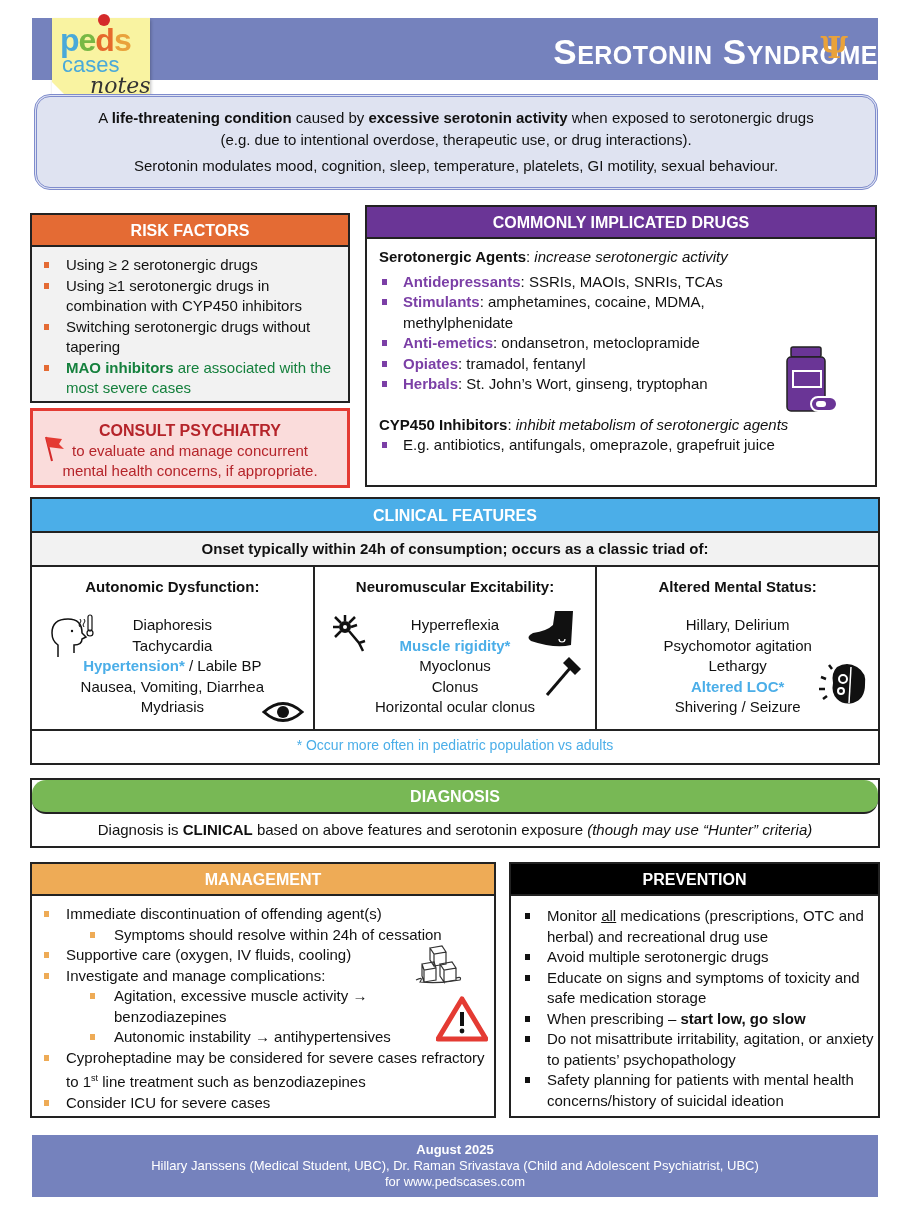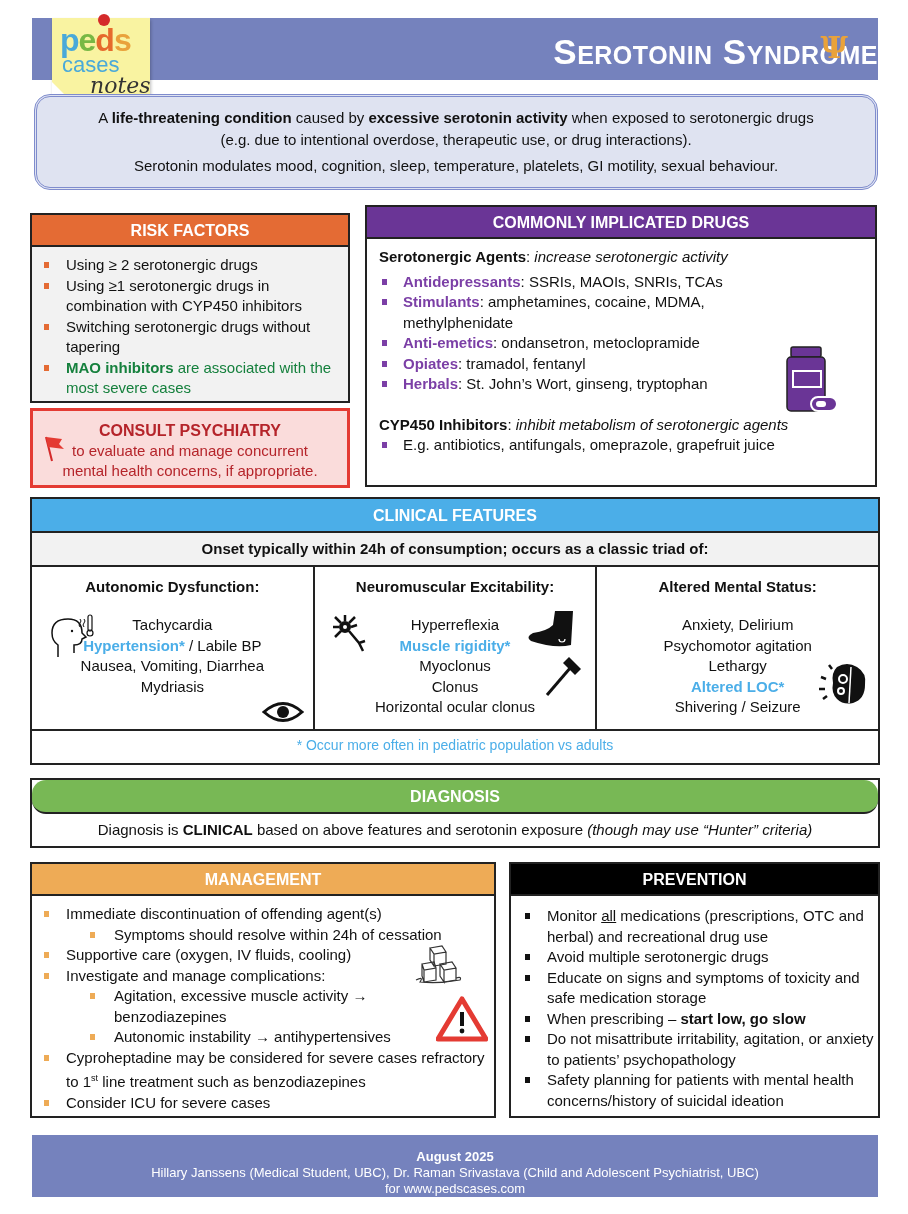--- a/index.html
+++ b/index.html
@@ -76,21 +76,21 @@
   .mgmt ul li.sub::before { left: 58px; }
 
   
   .prev { left: 509px; top: 862px; width: 371px; height: 256px; }
   .prev .sec-head { background: #000; }
   .prev ul { --bullet: #111; padding-top: 10px; }
   .prev ul li { padding-left: 36px; line-height: 20.5px; }
   .prev ul li::before { left: 14px; }
 
   
-  .footer { left: 32px; top: 1135px; width: 846px; height: 62px; background: #7582bd; color: #fff; text-align: center; font-size: 13px; line-height: 16px; padding-top: 14px; }
+  .footer { left: 32px; top: 1135px; width: 846px; height: 62px; background: #7582bd; color: #fff; text-align: center; font-size: 13px; line-height: 16px; padding-top: 7px; }
   .footer .date { font-weight: bold; }
 </style>
 </head>
 <body>
 
 <div class="abs header">
   <div class="title">Serotonin Syndrome</div>
   <div class="psi">Ψ</div>
 </div>
 <div class="abs logo">
@@ -153,20 +153,21 @@
     <rect x="33" y="56" width="10" height="6" rx="3" fill="#fff"></rect>
   </svg>
 </div>
 
 <div class="abs box clinical">
   <div class="sec-head">CLINICAL FEATURES</div>
   <div class="onset">Onset typically within 24h of consumption; occurs as a classic triad of:</div>
   <div class="cols">
     <div class="col">
       <div class="ch">Autonomic Dysfunction:</div>
+      <div>Diaphoresis</div>
       <div>Tachycardia</div>
       <div><span class="blue">Hypertension*</span><span> / Labile BP</span></div>
       <div>Nausea, Vomiting, Diarrhea</div>
       <div>Mydriasis</div>
       <svg class="ic" style="left:14px;top:46px;width:50px;height:46px" viewBox="0 0 50 46">
         <path d="M28 40 L28 32 Q36 32 36 26 L40 24 L36 20 Q36 6 22 6 Q6 6 6 20 Q6 28 12 32 L12 44" fill="none" stroke="#111" stroke-width="1.5"></path>
         <circle cx="26" cy="18" r="1.2" fill="#111"></circle>
         <path d="M34 6 q2 2 0 4 q-2 2 0 4 M38 6 q2 2 0 4 q-2 2 0 4" fill="none" stroke="#111" stroke-width="1"></path>
         <rect x="42" y="2" width="4" height="16" rx="2" fill="none" stroke="#111" stroke-width="1.2"></rect>
         <circle cx="44" cy="20" r="3" fill="none" stroke="#111" stroke-width="1.2"></circle>
@@ -192,21 +193,21 @@
         <path d="M30 2 L48 2 L46 36 Q30 40 6 32 Q0 28 8 24 Q22 22 28 16 Z" fill="#111"></path>
         <path d="M40 30 a3 3 0 0 1 -6 0" stroke="#fff" stroke-width="1.2" fill="none"></path>
       </svg>
       <svg class="ic" style="left:228px;top:88px;width:40px;height:42px" viewBox="0 0 40 42">
         <path d="M26 2 L38 14 L32 20 L20 8 Z" fill="#111"></path>
         <line x1="28" y1="12" x2="4" y2="40" stroke="#111" stroke-width="3"></line>
       </svg>
     </div>
     <div class="col">
       <div class="ch">Altered Mental Status:</div>
-      <div>Anxiety, Delirium</div>
+      <div>Hillary, Delirium</div>
       <div>Psychomotor agitation</div>
       <div>Lethargy</div>
       <div class="blue">Altered LOC*</div>
       <div>Shivering / Seizure</div>
       <svg class="ic" style="left:220px;top:92px;width:52px;height:48px" viewBox="0 0 52 48">
         <path d="M20 8 Q30 2 40 8 Q50 14 48 26 Q48 40 36 44 Q26 46 20 40 Q14 34 16 24 Q14 14 20 8 Z" fill="#111"></path>
         <circle cx="26" cy="20" r="4" fill="none" stroke="#fff" stroke-width="2"></circle>
         <circle cx="24" cy="32" r="3" fill="none" stroke="#fff" stroke-width="2"></circle>
         <line x1="34" y1="8" x2="32" y2="44" stroke="#fff" stroke-width="1.5"></line>
         <path d="M12 6 L15 10 M4 18 L9 20 M2 30 L8 30 M6 40 L10 37" stroke="#111" stroke-width="2.5"></path>

